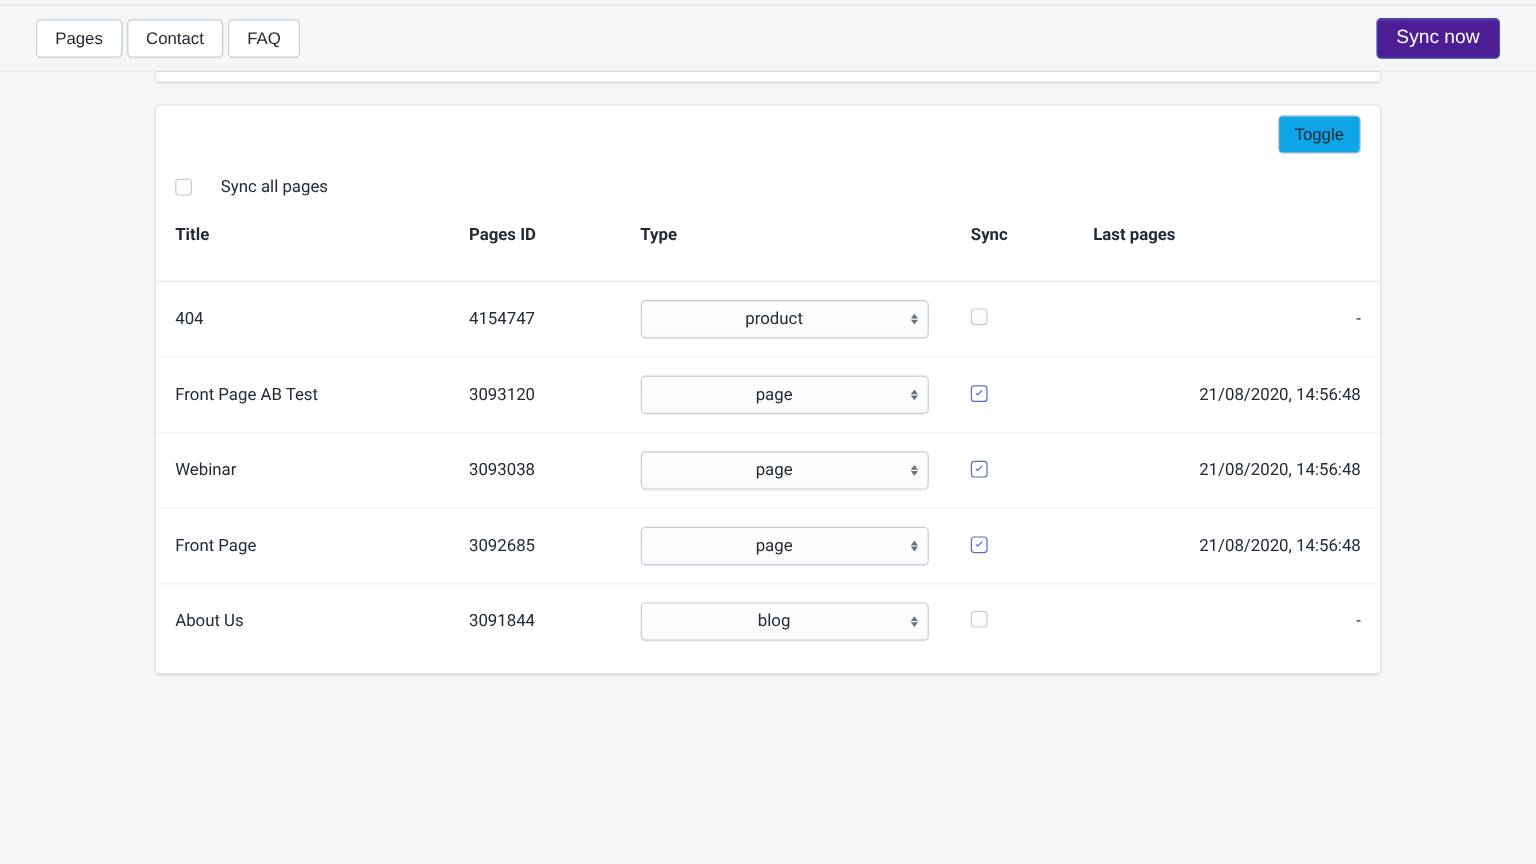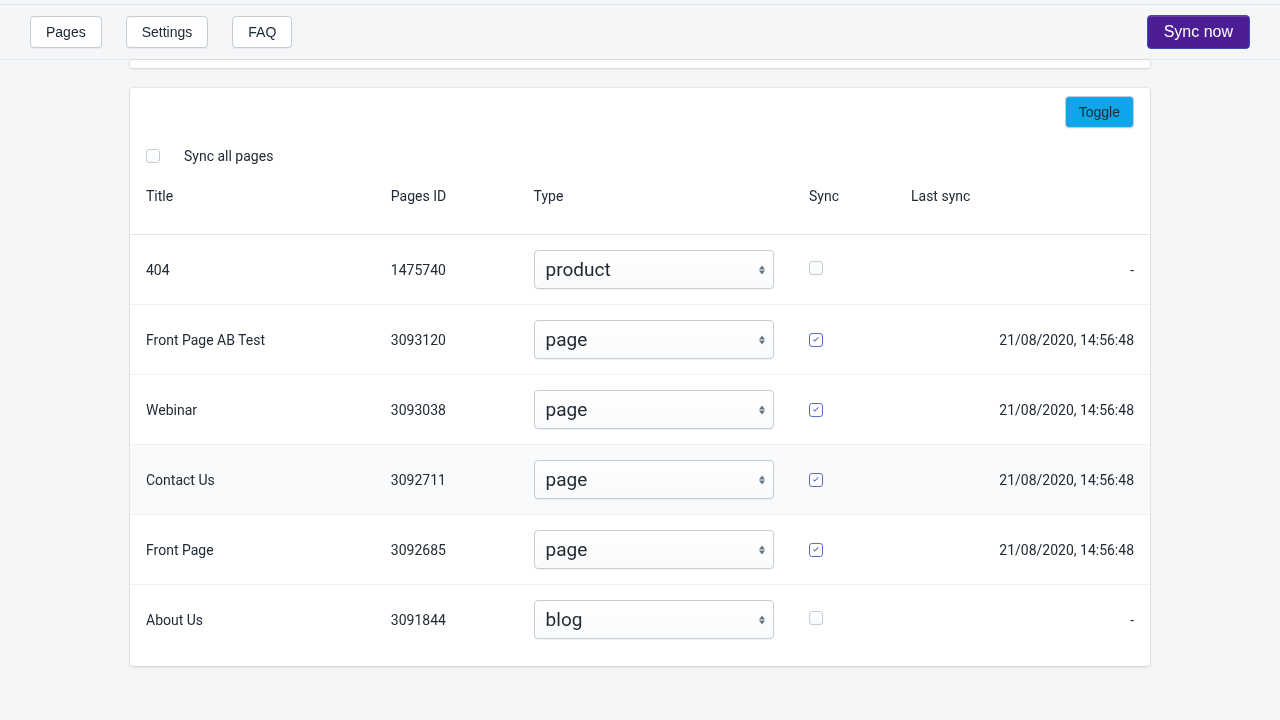--- a/index.html
+++ b/index.html
@@ -18,21 +18,21 @@
       border-top: 1px solid #dfe3e8;
       border-bottom: 1px solid #e6e9ec;
       padding: 10px 30px;
       display: flex;
       justify-content: space-between;
       align-items: center;
       margin-top: 4px;
     }
     .nav-tabs {
       display: flex;
-      gap: 24px;
+      gap: 4px;
       align-items: flex-end;
     }
     .nav-tab {
       background: #fff;
       border: 1px solid #c4cdd5;
       border-radius: 4px;
       padding: 7px 15px;
       font-size: 14px;
       color: #212b36;
       cursor: pointer;
@@ -118,21 +118,21 @@
       display: none;
       width: 10px;
       height: 10px;
     }
     .table {
       width: 100%;
       border-collapse: collapse;
     }
     .table th {
       text-align: left;
-      font-weight: 400;
+      font-weight: 700;
       color: #212b36;
       padding: 10px 16px 30px;
       font-size: 14px;
       border-bottom: 1px solid #dfe3e8;
     }
     .table td {
       padding: 15px 16px;
       border-bottom: 1px solid #f0f1f2;
       vertical-align: middle;
       color: #212b36;
@@ -149,24 +149,25 @@
     .col-sync { width: 10%; }
     .col-last { width: 25%; text-align: right; }
     .select-wrap {
       position: relative;
       width: 240px;
     }
     .select-box {
       border: 1px solid #c4cdd5;
       border-radius: 4px;
       padding: 7px 28px 7px 11px;
-      font-size: 19px;
+      font-size: 14px;
       background: linear-gradient(180deg, #fff, #f9fafb);
       cursor: pointer;
       box-shadow: 0 1px 0 rgba(22,29,37,0.05);
+      text-align: center;
     }
     .select-arrows {
       position: absolute;
       right: 9px;
       top: 50%;
       transform: translateY(-50%);
       display: flex;
       flex-direction: column;
       gap: 1px;
       pointer-events: none;
@@ -192,21 +193,21 @@
     .card-bottom-pad {
       height: 12px;
     }
   </style>
 </head>
 <body>
 
 <div class="topbar">
   <div class="nav-tabs">
     <button class="nav-tab">Pages</button>
-    <button class="nav-tab">Settings</button>
+    <button class="nav-tab">Contact</button>
     <button class="nav-tab">FAQ</button>
   </div>
   <button class="sync-btn">Sync now</button>
 </div>
 
 <div class="content">
 
   <div class="card-spacer"></div>
 
   <div class="card">
@@ -219,27 +220,27 @@
       </span>
       <span>Sync all pages</span>
     </div>
     <table class="table">
       <thead>
         <tr>
           <th class="col-title">Title</th>
           <th class="col-tilda">Pages ID</th>
           <th class="col-type">Type</th>
           <th class="col-sync">Sync</th>
-          <th class="col-last th-right">Last sync</th>
+          <th class="col-last th-right">Last pages</th>
         </tr>
       </thead>
       <tbody id="landing-tbody">
           <tr>
             <td class="col-title">404</td>
-            <td class="col-tilda">1475740</td>
+            <td class="col-tilda">4154747</td>
             <td class="col-type">
               <div class="select-wrap">
                 <div class="select-box">product</div>
                 <div class="select-arrows">
                   <span class="arrow-up"></span>
                   <span class="arrow-down"></span>
                 </div>
               </div>
             </td>
             <td class="col-sync"><span class="checkbox"></span></td>
@@ -276,59 +277,40 @@
                 </div>
               </div>
             </td>
             <td class="col-sync"><span class="checkbox checked">
                 <svg viewBox="0 0 20 20">
                   <path fill="#5c6ac4" d="M7.5 13.5L4 10l1.4-1.4 2.1 2.1L14 4.2l1.4 1.4z"></path>
                 </svg>
               </span></td>
             <td class="col-last td-right">21/08/2020, 14:56:48</td>
           </tr>
-          <tr class="highlighted">
-            <td class="col-title">Contact Us</td>
-            <td class="col-tilda">3092711</td>
+          <tr>
+            <td class="col-title">Front Page</td>
+            <td class="col-tilda">3092685</td>
             <td class="col-type">
               <div class="select-wrap">
                 <div class="select-box">page</div>
                 <div class="select-arrows">
                   <span class="arrow-up"></span>
                   <span class="arrow-down"></span>
                 </div>
               </div>
             </td>
             <td class="col-sync"><span class="checkbox checked">
                 <svg viewBox="0 0 20 20">
                   <path fill="#5c6ac4" d="M7.5 13.5L4 10l1.4-1.4 2.1 2.1L14 4.2l1.4 1.4z"></path>
                 </svg>
               </span></td>
             <td class="col-last td-right">21/08/2020, 14:56:48</td>
           </tr>
           <tr>
-            <td class="col-title">Front Page</td>
-            <td class="col-tilda">3092685</td>
-            <td class="col-type">
-              <div class="select-wrap">
-                <div class="select-box">page</div>
-                <div class="select-arrows">
-                  <span class="arrow-up"></span>
-                  <span class="arrow-down"></span>
-                </div>
-              </div>
-            </td>
-            <td class="col-sync"><span class="checkbox checked">
-                <svg viewBox="0 0 20 20">
-                  <path fill="#5c6ac4" d="M7.5 13.5L4 10l1.4-1.4 2.1 2.1L14 4.2l1.4 1.4z"></path>
-                </svg>
-              </span></td>
-            <td class="col-last td-right">21/08/2020, 14:56:48</td>
-          </tr>
-          <tr>
             <td class="col-title">About Us</td>
             <td class="col-tilda">3091844</td>
             <td class="col-type">
               <div class="select-wrap">
                 <div class="select-box">blog</div>
                 <div class="select-arrows">
                   <span class="arrow-up"></span>
                   <span class="arrow-down"></span>
                 </div>
               </div>

